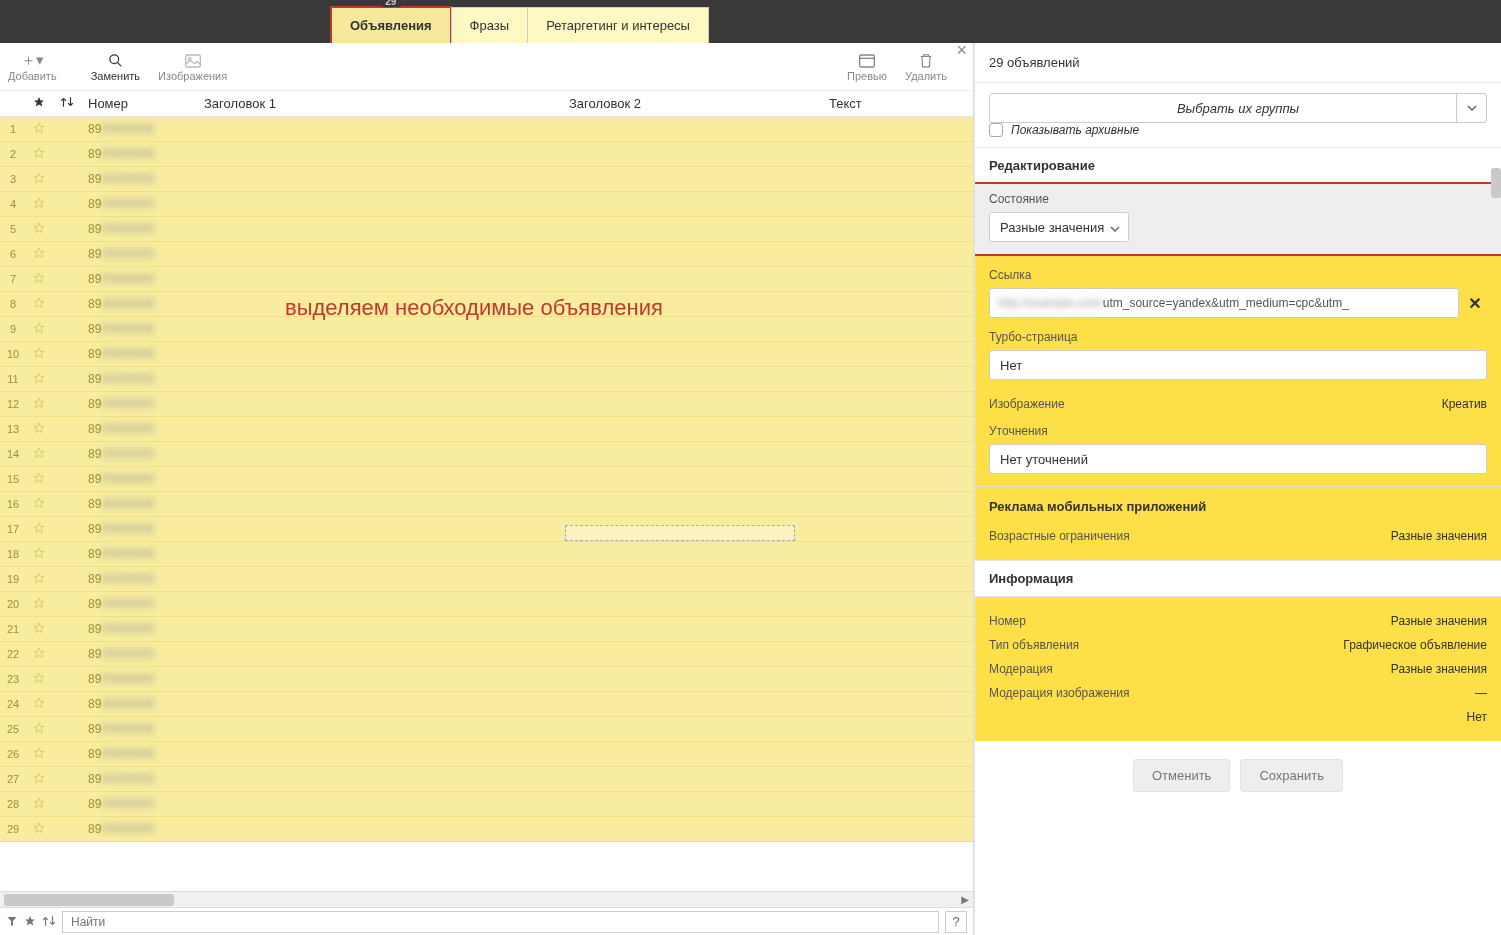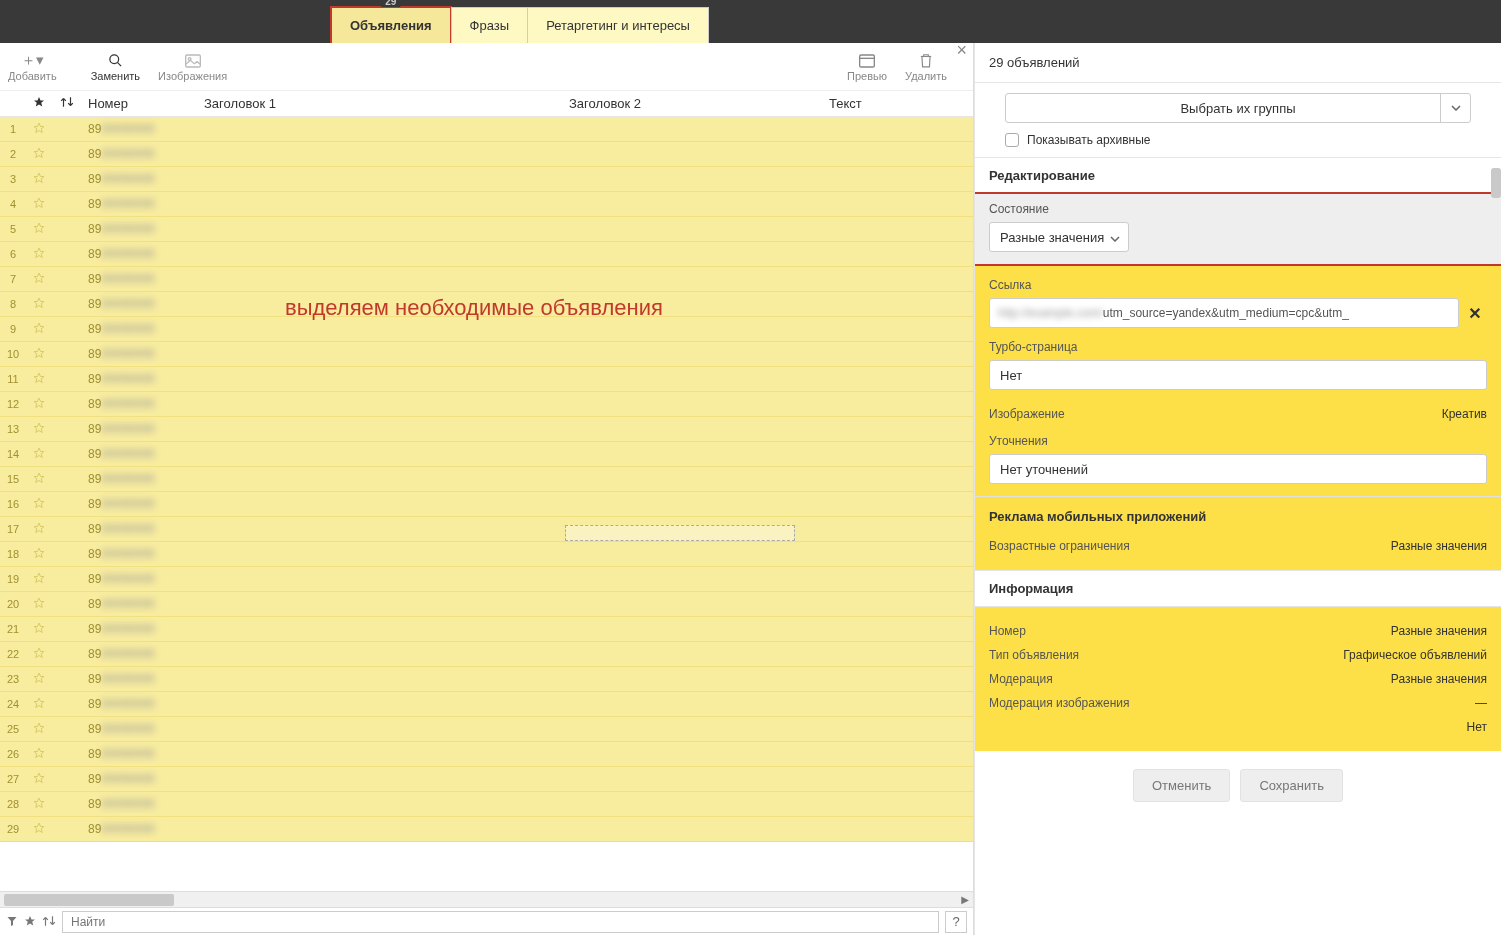--- a/index.html
+++ b/index.html
@@ -175,30 +175,30 @@
     overflow-y: auto;
     border-left: 1px solid #e5e5e5;
     position: relative;
   }
   .rp-header {
     padding: 12px 14px;
     font-weight: normal;
     font-size: 13px;
     border-bottom: 1px solid #e5e5e5;
   }
-  .rp-section { padding: 10px 30px; }
+  .rp-section { padding: 10px 14px; font-style: italic; }
   .select-full {
     height: 30px; border:1px solid #ccc; border-radius:3px; display:flex; align-items:center;
     justify-content:center; position:relative; cursor:pointer; font-size:13px; color:#333; background:#fff;
   }
   .select-full .chev {
     position:absolute; right:0; top:0; width:30px; height:100%; border-left:1px solid #ccc;
     display:flex;align-items:center;justify-content:center; color:#666;
   }
-  .checkbox-row { display:flex; align-items:center; gap:8px; font-size:12px; color:#333; margin-top:10px; }
+  .checkbox-row { display:flex; align-items:center; gap:8px; font-size:12px; color:#333; }
   .checkbox-row .cb { width:14px; height:14px; border:1px solid #aaa; border-radius:3px; background:#fff; }
   .sect-title {
     font-weight: bold; font-size: 13px; padding: 10px 14px; background:#fff; border-top:1px solid #e5e5e5; border-bottom:1px solid #e5e5e5;
   }
   .gray-block { background:#fde047; padding: 12px 14px; }
   .field-label { font-size:12px; color:#555; margin-bottom:6px; }
   .red-box-sect { border: 2px solid #c0392b; padding: 8px 14px 12px 14px; background:#eeeeee; margin: -2px -2px 0 -2px; }
   .dd {
     height: 30px; border:1px solid #ccc; border-radius:3px; background:#fff; display:flex; align-items:center; padding:0 10px; position:relative; font-size:13px;
   }
@@ -731,21 +731,21 @@
 
     <div class="sect-title">Информация</div>
 
     <div class="gray-block">
       <div class="kv-row">
           <span>Номер</span>
           <span class="v">Разные значения</span>
         </div>
       <div class="kv-row">
           <span>Тип объявления</span>
-          <span class="v">Графическое объявлений</span>
+          <span class="v">Графическое объявление</span>
         </div>
       <div class="kv-row">
           <span>Модерация</span>
           <span class="v">Разные значения</span>
         </div>
       <div class="kv-row">
           <span>Модерация изображения</span>
           <span class="v">—</span>
         </div>
       <div class="kv-row">

